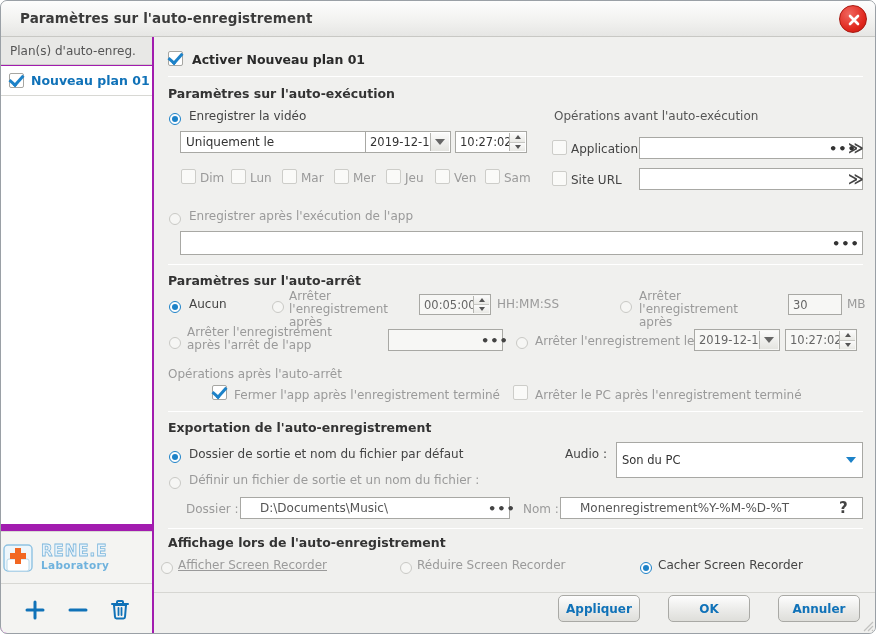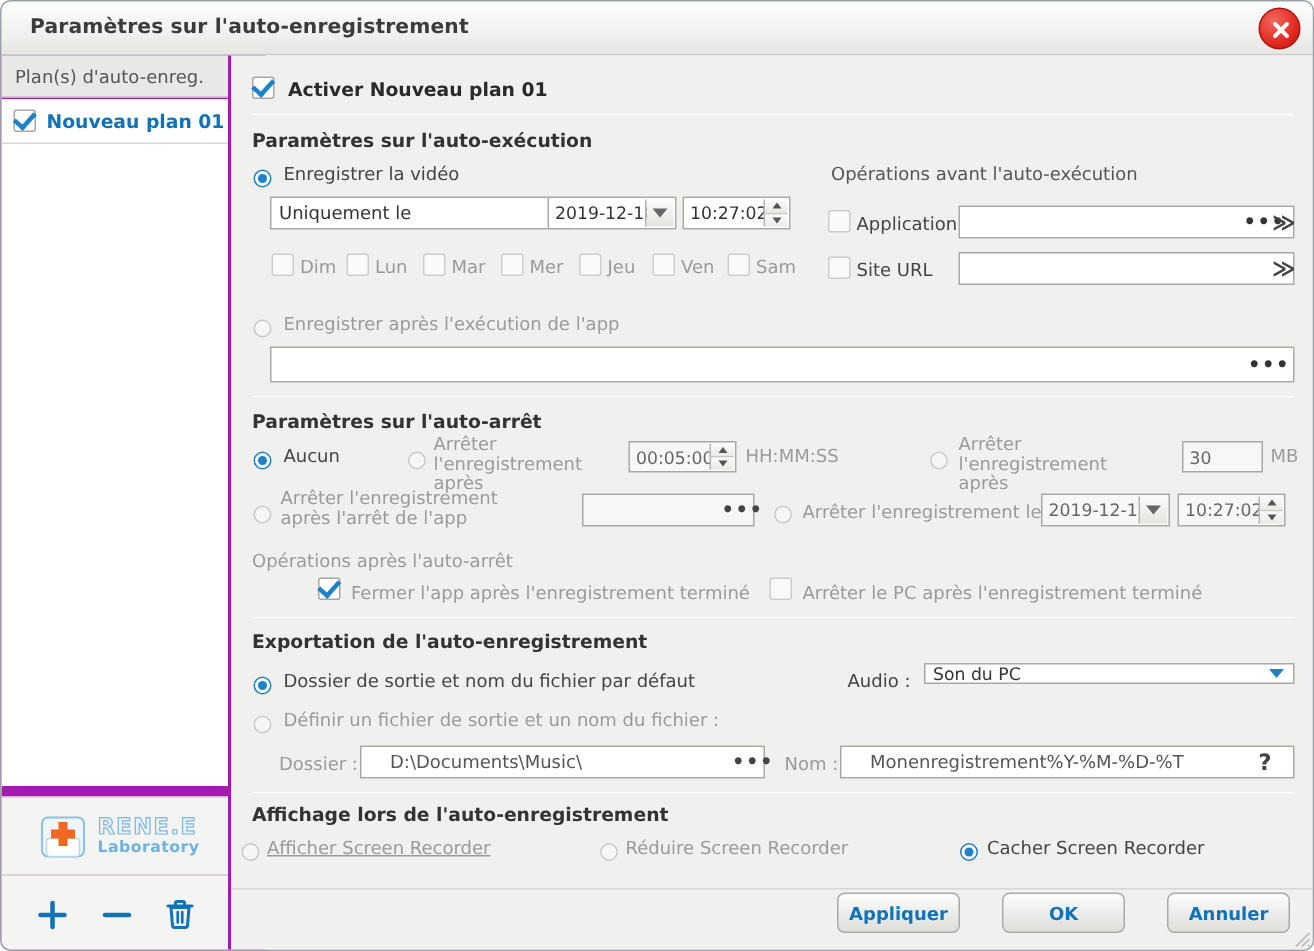--- a/index.html
+++ b/index.html
@@ -63,21 +63,21 @@
   }
   .plan-label {
     font-size: 12.5px; font-weight: bold; color: #1072b8; margin-left: 7px;
   }
   .plan-list-rest {
     position: absolute; left: 0; top: 59px; width: 151px; height: 428px;
     background: #ffffff;
   }
   .logo-box {
     position: absolute; left: 0; bottom: 52px; width: 151px; height: 52px;
-    display: flex; align-items: center; padding-left: 24px;
+    display: flex; align-items: center; padding-left: 0;
     background: #f4f4f2;
     border-top: 1px solid #d8d8d4;
   }
   .logo-text { margin-left: 6px; line-height: 1.05; }
   .logo-main {
     font-size: 15px; font-weight: bold; color: #e8f2fa;
     -webkit-text-stroke: 0.8px #7fb8dd;
     letter-spacing: 1px;
     font-family: "DejaVu Sans", sans-serif;
   }
@@ -427,21 +427,21 @@
     </div>
     <span class="dots" style="left:334px; top:464px; color:#444;">•••</span>
 
     <span class="lbl-dim" style="left:369px; top:465px;">Nom :</span>
     <div class="field" style="left:406px; top:460px; width:303px; height:22px;">
       <span style="color:#555;">Monenregistrement%Y-%M-%D-%T</span>
     </div>
     <span class="qmark" style="left:685px; top:462px;">?</span>
 
     <span class="lbl" style="left:411px; top:410px;">Audio :</span>
-    <div class="combo" style="left:462px; top:405px; width:247px; height:14px;">
+    <div class="combo" style="left:462px; top:405px; width:247px; height:36px;">
       <span style="font-size:11.5px">Son du PC</span>
       <span class="caret"></span>
     </div>
 
     <div class="hr" style="left:14px; top:491px; width:695px;"></div>
 
     <span class="sec-title" style="left:14px; top:498px;">Affichage lors de l'auto-enregistrement</span>
 
     <span class="radio dim" style="left:7px; top:525px;"></span>
     <span class="lbl-dim" style="left:24px; top:521px;text-decoration:underline;">Afficher Screen Recorder</span>

